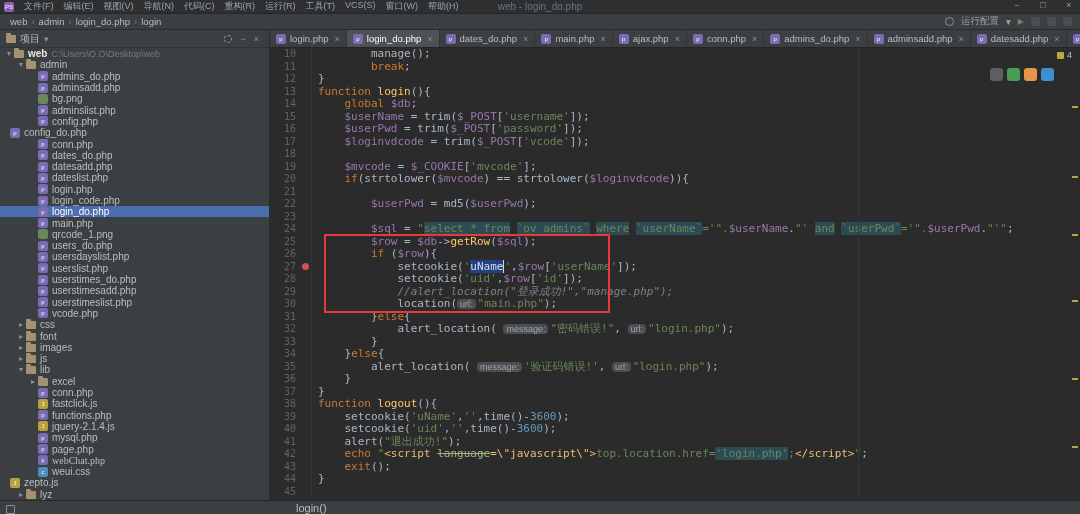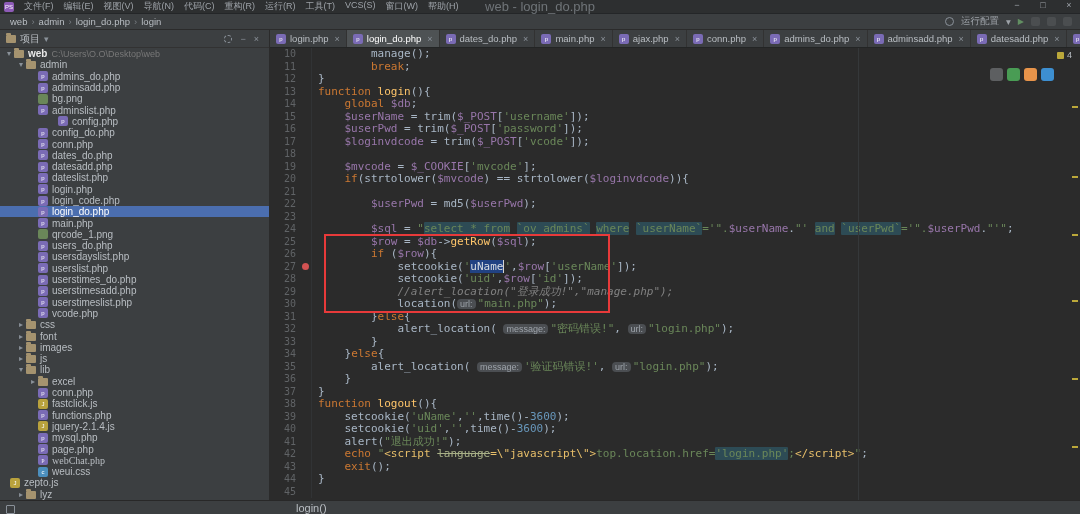--- a/index.html
+++ b/index.html
@@ -5,21 +5,21 @@
   * { box-sizing: border-box; margin: 0; padding: 0; }
   html,body { width:1080px; height:514px; overflow:hidden; background:#2b2b2b;
     font-family:"Liberation Sans", sans-serif; color:#bbbbbb; }
 
   
   .titlebar { position:relative; height:14px; background:#2d2f30; border-bottom:1px solid #242628;
     display:flex; align-items:center; font-size:9px; color:#9da2a8; }
   .ps-logo { width:10px; height:10px; margin:0 5px 0 4px; background:#8e5bb8; border-radius:2px;
     color:#fff; font-size:6px; display:flex; align-items:center; justify-content:center; flex:none; }
   .menu-item { padding:0 5px; cursor:default; white-space:nowrap; }
-  .win-title { position:absolute; left:50%; transform:translateX(-50%); color:#6f7478; font-size:13px; }
+  .win-title { position:absolute; left:50%; transform:translateX(-50%); color:#6f7478; font-size:10px; }
   .win-controls { position:absolute; right:4px; top:0; display:flex; gap:12px; font-size:9px; color:#9da2a8; }
   .win-controls span { width:14px; text-align:center; }
 
   
   .navbar { position:relative; height:16px; background:#3c3f41; border-bottom:1px solid #2b2b2b;
     display:flex; align-items:center; padding-left:8px; font-size:9.5px; }
   .crumb { color:#b9bec3; padding:0 2px; }
   .crumb-sep { color:#7a7f84; padding:0 2px; }
   .nav-right { position:absolute; right:8px; display:flex; align-items:center; gap:7px; }
   .user-icon { width:9px; height:9px; border:1px solid #8a9199; border-radius:50%; }
@@ -189,26 +189,26 @@
           <div class="tree-row" style="padding-left: 28px;">
             <span class="arrow"> </span>
             <span class="ficon ic-png"></span>
             <span class="tlabel">bg.png</span>
           </div>
           <div class="tree-row" style="padding-left: 28px;">
             <span class="arrow"> </span>
             <span class="ficon ic-php"></span>
             <span class="tlabel">adminslist.php</span>
           </div>
-          <div class="tree-row" style="padding-left: 28px; margin-left: 20px;">
+          <div class="tree-row" style="padding-left: 28px;">
             <span class="arrow"> </span>
             <span class="ficon ic-php"></span>
             <span class="tlabel">config.php</span>
           </div>
-          <div class="tree-row" style="padding-left: 28px;">
+          <div class="tree-row" style="">
             <span class="arrow"> </span>
             <span class="ficon ic-php"></span>
             <span class="tlabel">config_do.php</span>
           </div>
           <div class="tree-row" style="padding-left: 28px;">
             <span class="arrow"> </span>
             <span class="ficon ic-php"></span>
             <span class="tlabel">conn.php</span>
           </div>
           <div class="tree-row" style="padding-left: 28px;">

